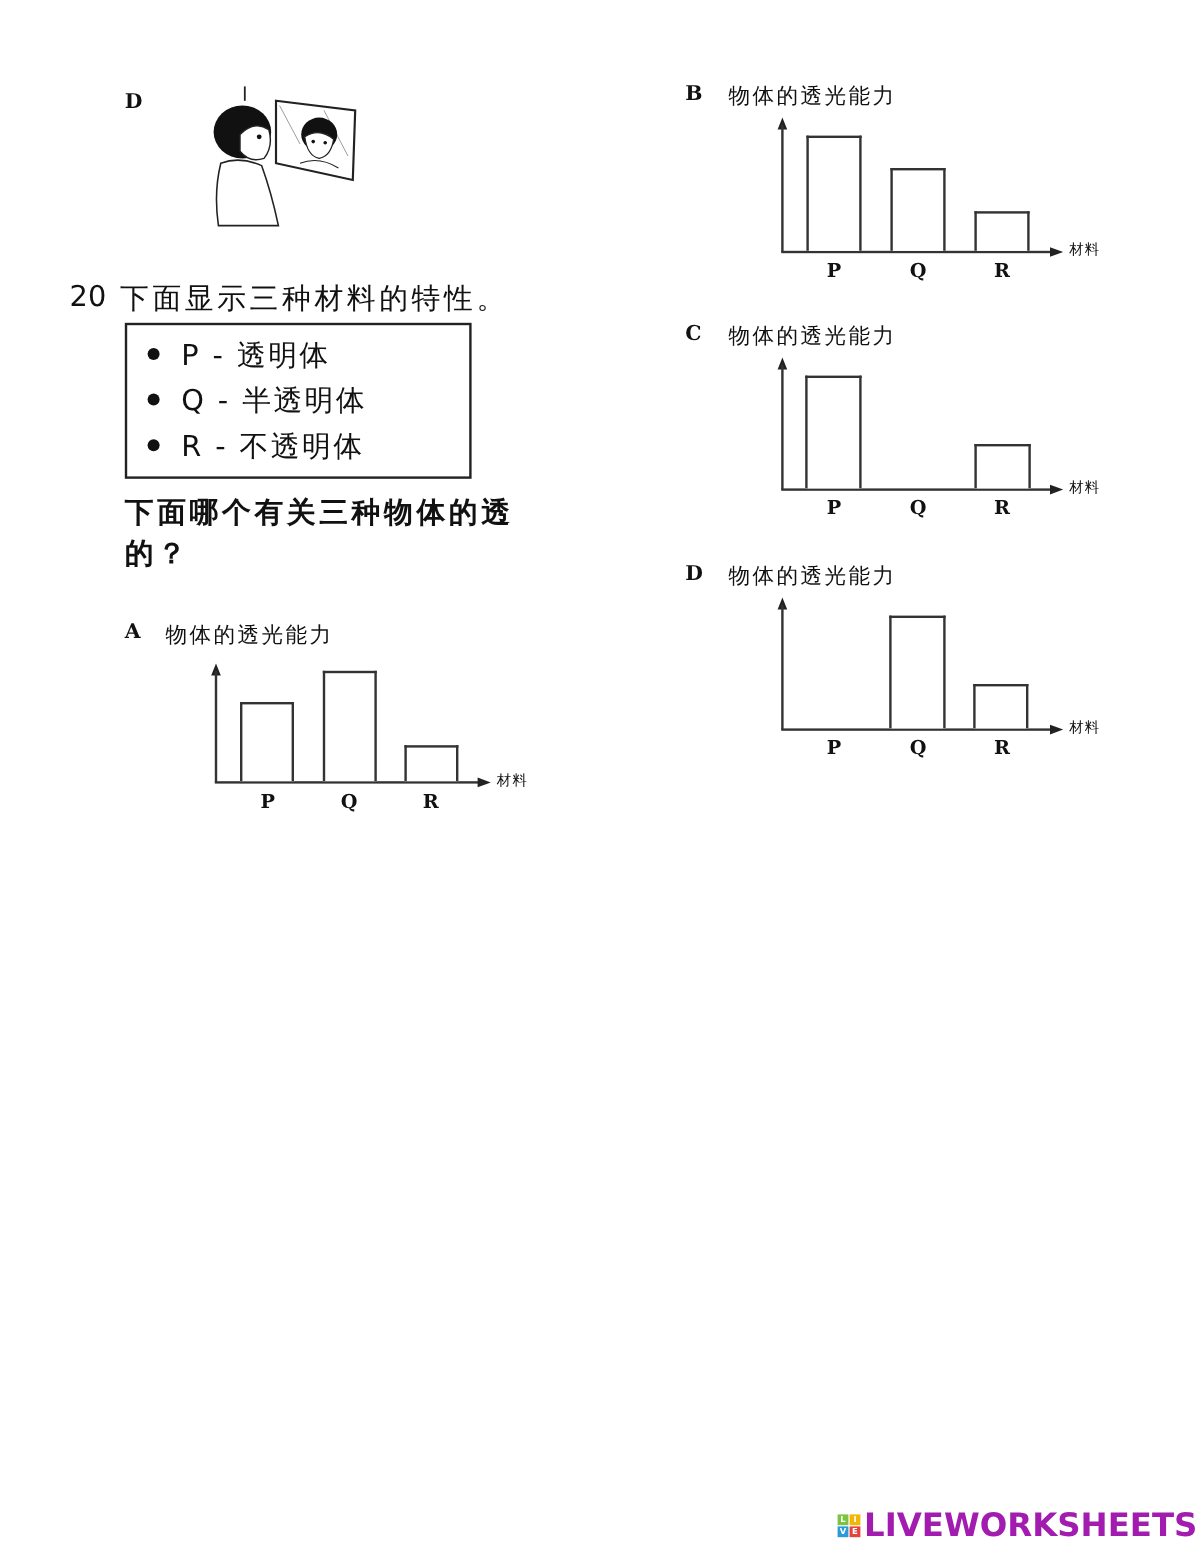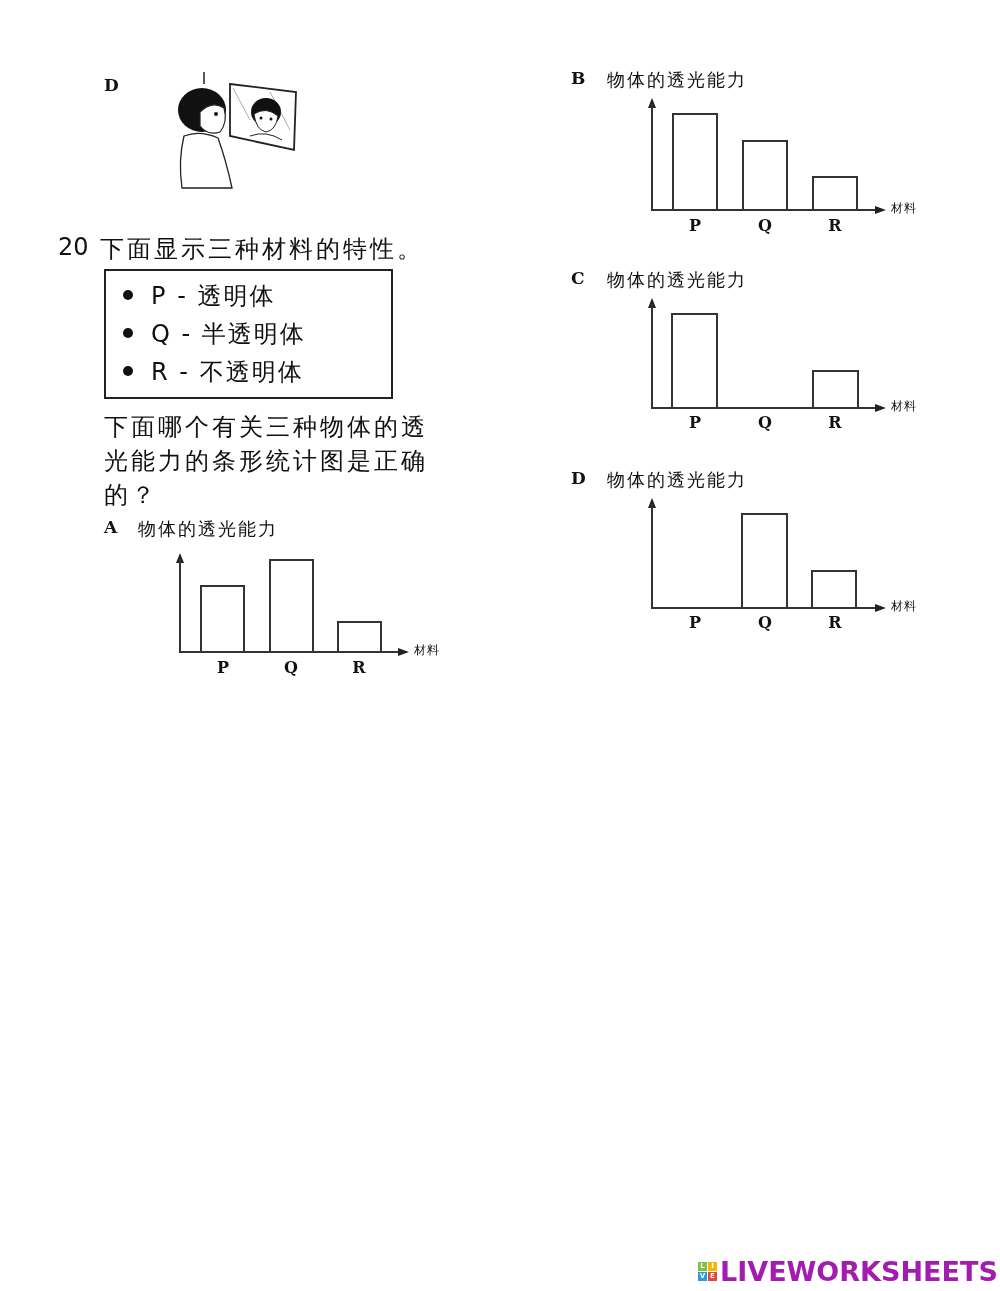--- a/index.html
+++ b/index.html
@@ -58,23 +58,22 @@
     </div>
     <div class="box-item">
       <span class="bullet"></span><span>Q</span> <span>-</span> <span>半透明体</span>
     </div>
     <div class="box-item">
       <span class="bullet"></span><span>R</span> <span>-</span> <span>不透明体</span>
     </div>
   </div>
 </div>
 
-<div class="abs q-text" style="left:104px;top:410px;line-height:34px;">
+<div class="abs q-text" style="left:104px;top:410px;line-height:34px;font-weight:bold;">
   <div>下面哪个有关三种物体的透</div>
-  <div>光能力的条形统计图是正确</div>
   <div>的？</div>
 </div>
 
 <div class="abs" style="left:104px;top:517px;width:370px;height:165px;">
   <span class="abs serif-bold opt-letter" style="left:0;top:0;">A</span>
   <span class="abs chart-title" style="left:34px;top:0;">物体的透光能力</span>
   <div class="abs arrow-up" style="left:72px;top:36px;"></div>
   <div class="abs axis-y" style="left:75px;top:42px;height:93px;"></div>
   <div class="abs axis-x" style="left:75px;top:134px;width:220px;"></div>
   <div class="abs arrow-right" style="left:294px;top:131px;"></div>

